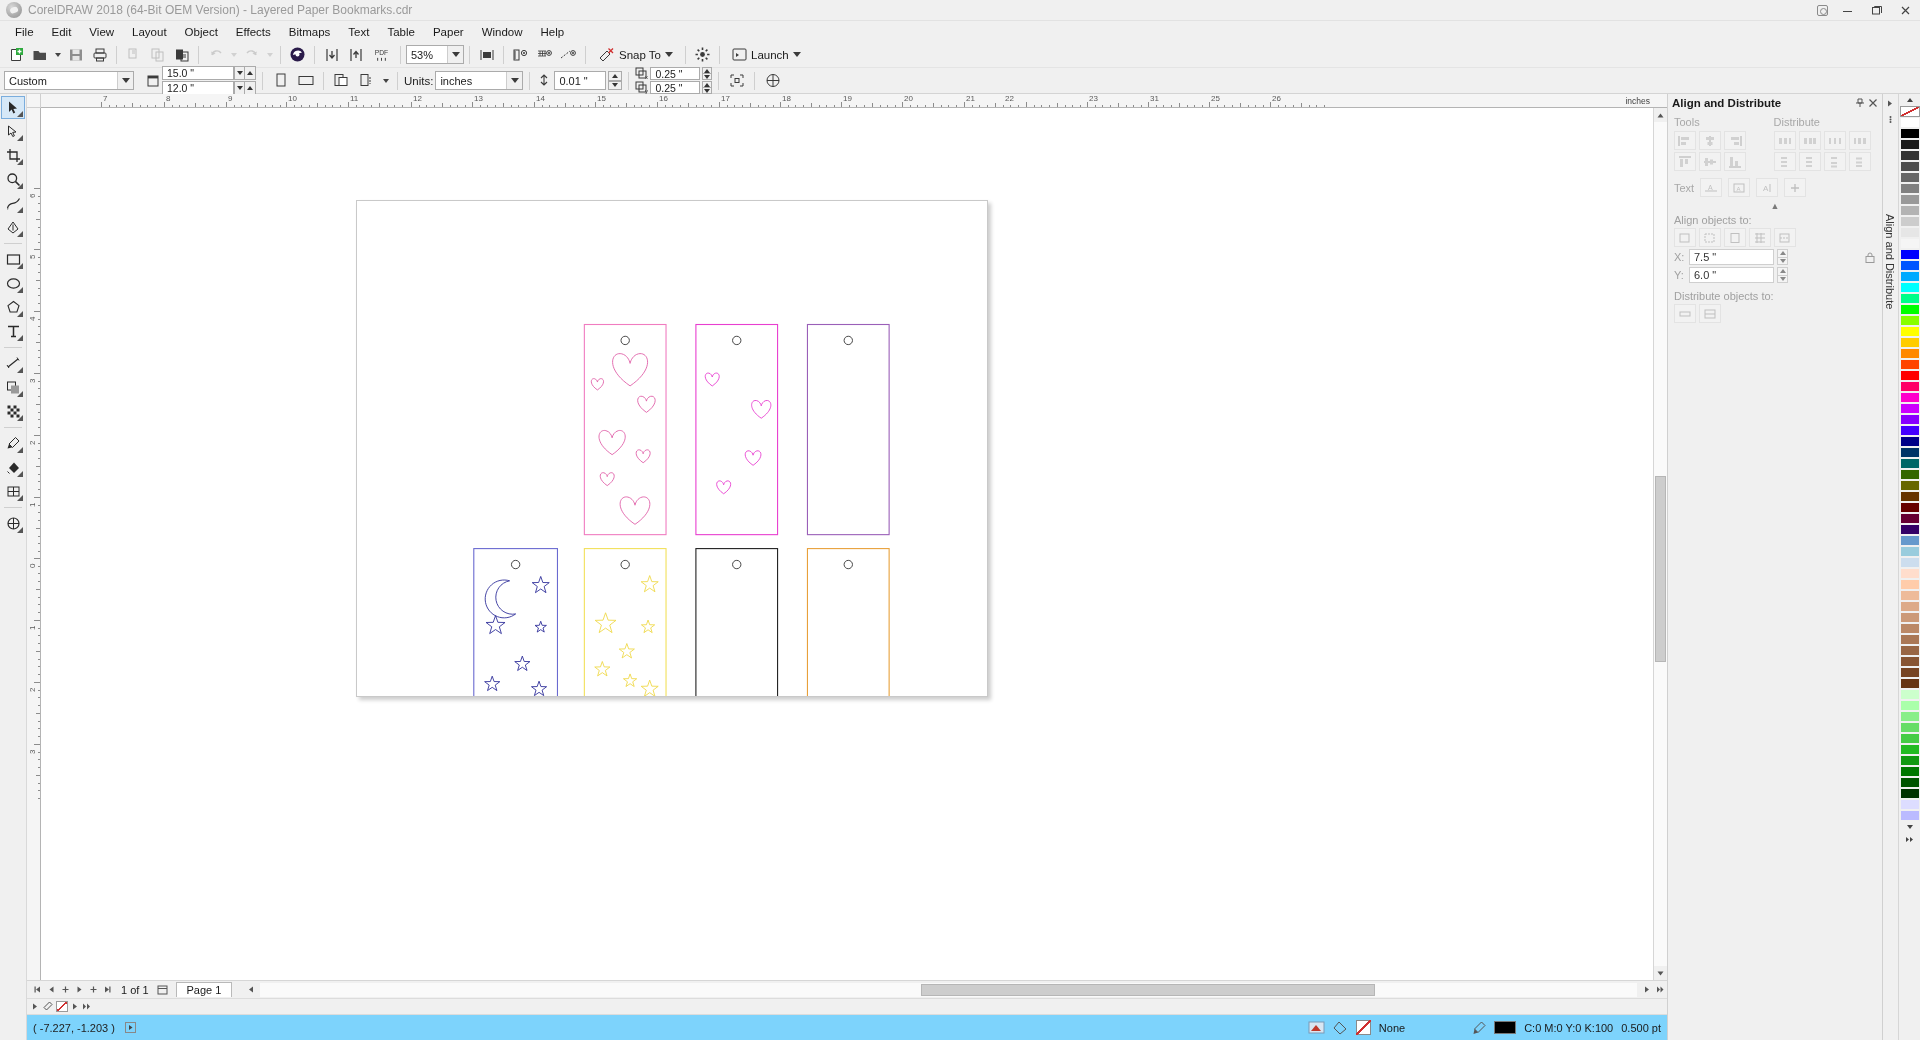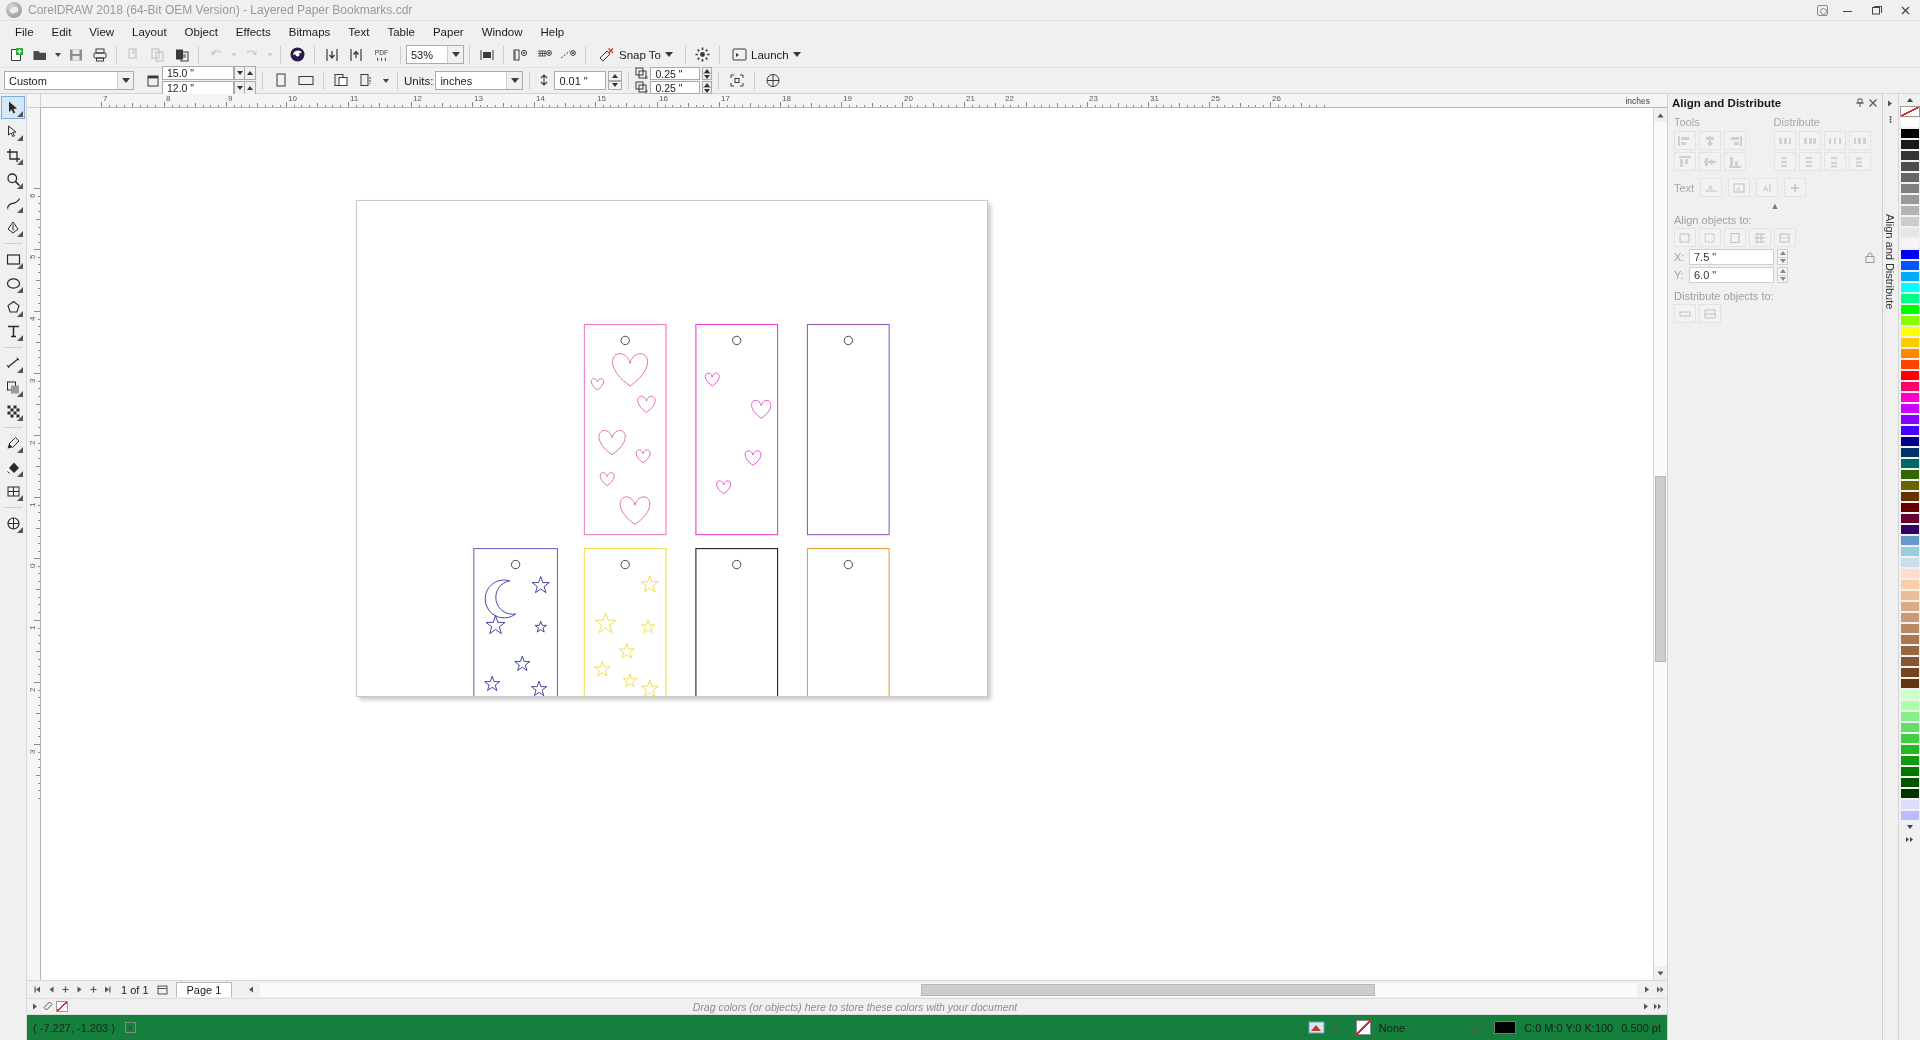--- a/index.html
+++ b/index.html
@@ -111,21 +111,21 @@
   .pagecount{padding:0 6px; font-size:11px;}
   .pagetab{height:15px;background:#fff;border:1px solid #b9b9b9;border-bottom:none;
     display:flex;align-items:center;padding:0 10px;font-size:11px;margin-left:6px;}
   .hscroll{flex:1; height:14px; background:#fafafa; position:relative; margin:0 2px;}
   .hthumb{position:absolute;top:1px;bottom:1px;background:#cdcdcd;border:1px solid #b6b6b6;}
 
   .palettestrip { height:16px; background:#f0f0f0; display:flex; align-items:center;
     border-top:1px solid #dcdcdc; flex:0 0 16px; padding:0 4px; gap:3px;}
   .palette-hint { flex:1; text-align:center; font-size:10.5px; color:#8e8e8e; font-style:italic; }
 
-  .statusbar { height:26px; background:#15803d; display:flex; align-items:center;
+  .statusbar { height:26px; background:#7dd3fc; display:flex; align-items:center;
     border-top:1px solid #dcdcdc; flex:0 0 26px; padding:0 6px; font-size:11px; }
   .sb-coord{ color:#222; }
   .sb-right{ margin-left:auto; display:flex; align-items:center; gap:8px; }
   .swatch-none{ width:15px;height:15px; border:1px solid #8a8a8a; background:#fff; position:relative;}
   .swatch-none::after{content:"";position:absolute;inset:-1px;
     background:linear-gradient(to bottom right, transparent 45%, #d03030 45%, #d03030 55%, transparent 55%);}
   .sb-fill{width:22px;height:13px;background:#000;border:1px solid #777;}
 
   
   .dockwrap{ display:flex; flex:0 0 auto; }
@@ -1177,21 +1177,20 @@
           <svg width="8" height="9" viewBox="0 0 8 9">
               <path d="M2 1.5 L6 4.5 L2 7.5z" fill="#555"></path>
             </svg>
         </div>
         <div>
           <svg width="11" height="11" viewBox="0 0 11 11">
               <path d="M7.5 1 L10 3.5 L4.5 9 L2 6.5z" fill="none" stroke="#555"></path>
             </svg>
         </div>
         <div class="cp-x" style="width:12px;height:11px"></div>
-        <div class="palette-hint">Drag colors (or objects) here to store these colors with your document</div>
         <div>
           <svg width="8" height="9" viewBox="0 0 8 9">
               <path d="M2 1.5 L6 4.5 L2 7.5z" fill="#555"></path>
             </svg>
         </div>
         <div>
           <svg width="10" height="9" viewBox="0 0 10 9">
               <path d="M1 1.5 L4 4.5 L1 7.5z M5 1.5 L8 4.5 L5 7.5z" fill="#555"></path>
             </svg>
         </div>

